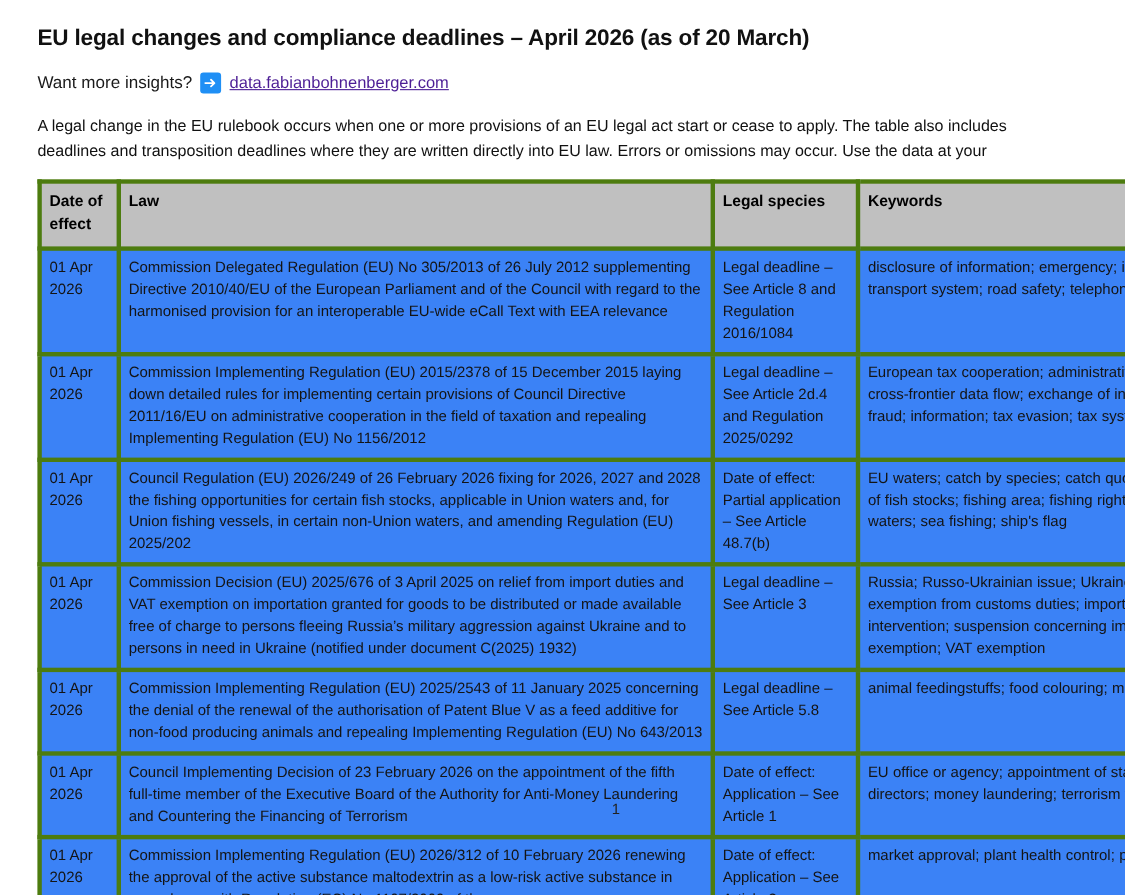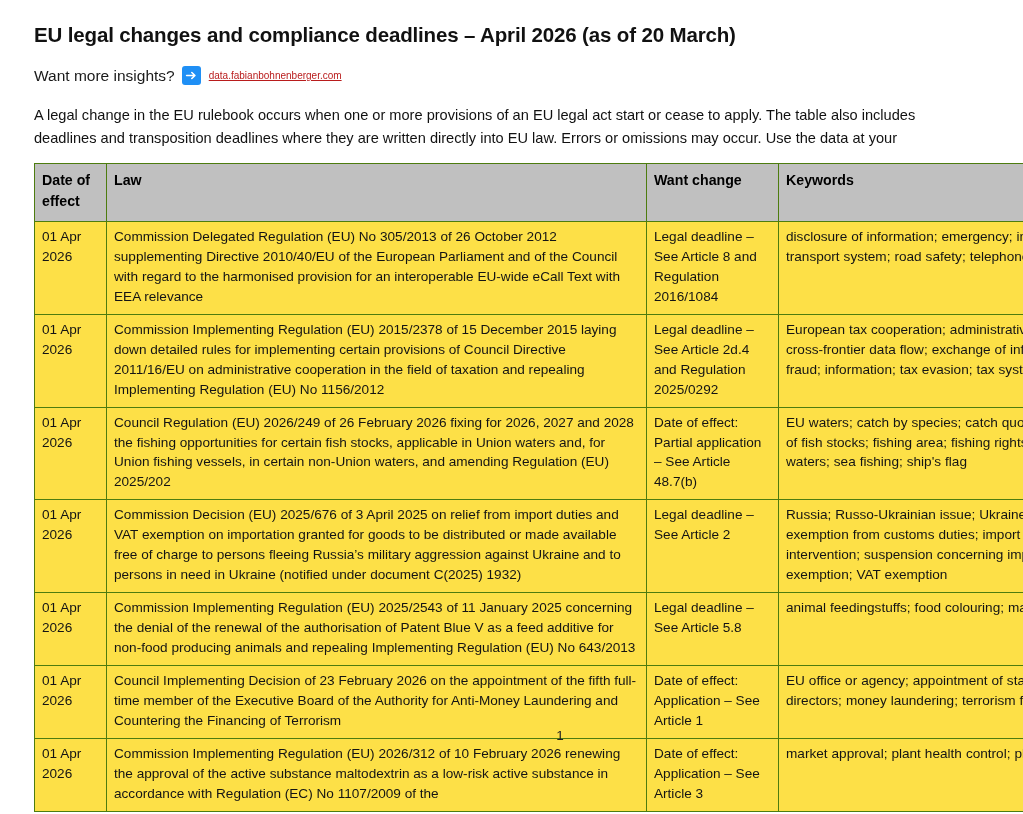--- a/index.html
+++ b/index.html
@@ -27,21 +27,21 @@
     font-size: 20.5px;
     font-weight: bold;
     letter-spacing: -0.15px;
     line-height: 1.25;
     margin: 0 0 18px 0;
     color: #111111;
     white-space: nowrap;
   }
   .insights-line {
     display: flex;
-    align-items: center;
+    align-items: flex-start;
     font-size: 15.5px;
     line-height: 1.3;
     margin: 0 16px 18px 0;
     color: #1a1a1a;
     white-space: nowrap;
   }
   .insights-label {
     margin-right: 7px;
   }
   .arrow-badge {
@@ -50,23 +50,23 @@
     justify-content: center;
     width: 19px;
     height: 19px;
     background: #1f8ff5;
     border-radius: 3px;
     margin-right: 8px;
     flex: 0 0 auto;
   }
   .arrow-badge svg { display: block; }
   .insights-link {
-    color: #b91c1c;
+    color: #4c1d95;
     text-decoration: underline;
-    font-size: 10px;
+    font-size: 15px;
     cursor: pointer;
   }
   .intro {
     font-size: 14.6px;
     line-height: 1.62;
     margin: 0 0 12px 0;
     color: #111111;
     width: 1060px;
     white-space: nowrap;
   }
@@ -81,37 +81,37 @@
     table-layout: fixed;
     width: 1100px;
     border: 1px solid #5f5f5f;
   }
   table.legal col.c-date   { width: 72px; }
   table.legal col.c-law    { width: 540px; }
   table.legal col.c-change { width: 132px; }
   table.legal col.c-keys   { width: 356px; }
 
   table.legal th, table.legal td {
-    border: 1px solid #4d7c0f;
+    border: 4px solid #4d7c0f;
     vertical-align: top;
     padding: 5px 7px 7px 7px;
     font-size: 13.6px;
     line-height: 1.47;
     text-align: left;
   }
   table.legal thead th {
     background: #c0c0c0;
     font-weight: bold;
     font-size: 14.2px;
     padding-top: 6px;
     padding-bottom: 9px;
     color: #000;
   }
   table.legal tbody td {
-    background: #fde047;
+    background: #3b82f6;
     color: #141414;
   }
   .kw { word-spacing: 0.2px; }
 
   .page-number {
     position: absolute;
     left: 0;
     top: 728px;
     width: 1120px;
     text-align: center;
@@ -146,47 +146,47 @@
       <colgroup>
         <col class="c-date">
           <col class="c-law">
           <col class="c-change">
           <col class="c-keys">
       </colgroup>
       <thead>
         <tr>
           <th>Date of effect</th>
           <th>Law</th>
-          <th>Want change</th>
+          <th>Legal species</th>
           <th>Keywords</th>
         </tr>
       </thead>
       <tbody>
         <tr>
           <td>01 Apr 2026</td>
-          <td>Commission Delegated Regulation (EU) No 305/2013 of 26 October 2012 supplementing Directive 2010/40/EU of the European Parliament and of the Council with regard to the harmonised provision for an interoperable EU-wide eCall  Text with EEA relevance</td>
+          <td>Commission Delegated Regulation (EU) No 305/2013 of 26 July 2012 supplementing Directive 2010/40/EU of the European Parliament and of the Council with regard to the harmonised provision for an interoperable EU-wide eCall  Text with EEA relevance</td>
           <td>Legal deadline – See Article 8 and Regulation 2016/1084</td>
           <td class="kw">disclosure of information; emergency; intelligent transport system; road safety; telephone; vehicle parts</td>
         </tr>
         <tr>
           <td>01 Apr 2026</td>
           <td>Commission Implementing Regulation (EU) 2015/2378 of 15 December 2015 laying down detailed rules for implementing certain provisions of Council Directive 2011/16/EU on administrative cooperation in the field of taxation and repealing Implementing Regulation (EU) No 1156/2012</td>
           <td>Legal deadline – See Article 2d.4 and Regulation 2025/0292</td>
           <td class="kw">European tax cooperation; administrative cooperation; cross-frontier data flow; exchange of information; form; fraud; information; tax evasion; tax system</td>
         </tr>
         <tr>
           <td>01 Apr 2026</td>
           <td>Council Regulation (EU) 2026/249 of 26 February 2026 fixing for 2026, 2027 and 2028 the fishing opportunities for certain fish stocks, applicable in Union waters and, for Union fishing vessels, in certain non-Union waters, and amending Regulation (EU) 2025/202</td>
           <td>Date of effect: Partial application – See Article 48.7(b)</td>
           <td class="kw">EU waters; catch by species; catch quota; conservation of fish stocks; fishing area; fishing rights; international waters; sea fishing; ship's flag</td>
         </tr>
         <tr>
           <td>01 Apr 2026</td>
           <td>Commission Decision (EU) 2025/676 of 3 April 2025 on relief from import duties and VAT exemption on importation granted for goods to be distributed or made available free of charge to persons fleeing Russia’s military aggression against Ukraine and to persons in need in Ukraine (notified under document C(2025) 1932)</td>
-          <td>Legal deadline – See Article 2</td>
+          <td>Legal deadline – See Article 3</td>
           <td class="kw">Russia; Russo-Ukrainian issue; Ukraine; refugees; exemption from customs duties; import (EU); military intervention; suspension concerning imports; tariff exemption; VAT exemption</td>
         </tr>
         <tr>
           <td>01 Apr 2026</td>
           <td>Commission Implementing Regulation (EU) 2025/2543 of 11 January 2025 concerning the denial of the renewal of the authorisation of Patent Blue V as a feed additive for non-food producing animals and repealing Implementing Regulation (EU) No 643/2013</td>
           <td>Legal deadline – See Article 5.8</td>
           <td class="kw">animal feedingstuffs; food colouring; marketing approval</td>
         </tr>
         <tr>
           <td>01 Apr 2026</td>

